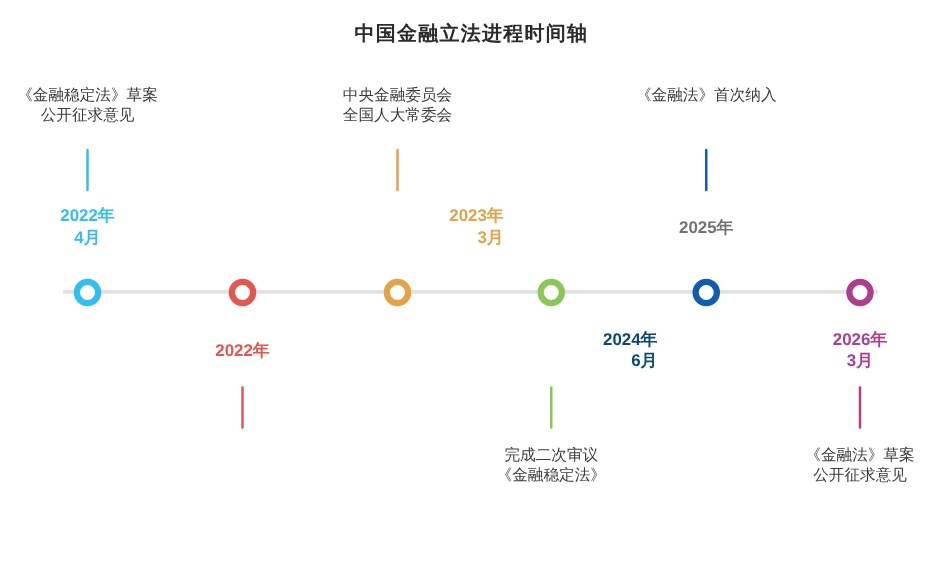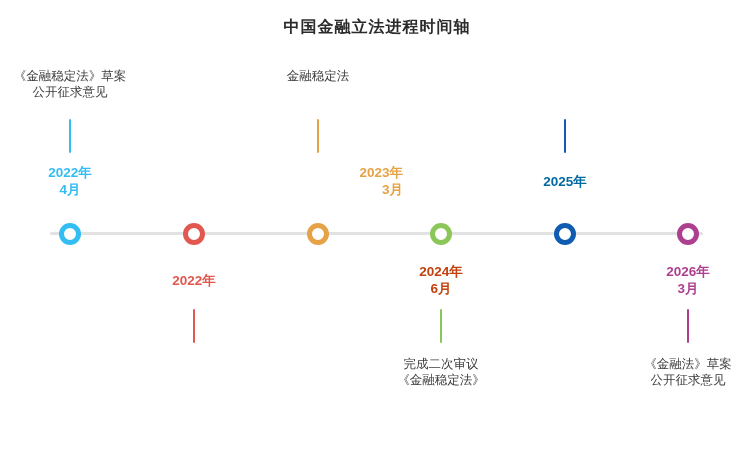--- a/index.html
+++ b/index.html
@@ -84,48 +84,50 @@
       <div>2022年</div>
     </div>
     <div class="tick" style="background: rgb(226, 87, 79);"></div>
     <div class="desc">
     </div>
     <div class="ring" style="border-color: rgb(226, 87, 79);"></div>
   </div>
 
   <div class="col above" style="left:233px">
     <div class="desc">
-      <div>金融稳定法</div>
+      <div>中央金融委员会</div>
+      <div>全国人大常委会</div>
     </div>
     <div class="tick" style="background: rgb(230, 162, 70);"></div>
     <div class="date" style="color: rgb(230, 162, 70); align-items: flex-end;">
       <div>2023年</div>
       <div>3月</div>
     </div>
     <div class="ring" style="border-color: rgb(230, 162, 70);"></div>
   </div>
 
   <div class="col below" style="left:356px">
-    <div class="date" style="color: #c2410c;">
+    <div class="date" style="color: #0c4a6e; text-align: right;">
       <div>2024年</div>
       <div>6月</div>
     </div>
     <div class="tick" style="background: rgb(139, 198, 89);"></div>
     <div class="desc">
       <div>完成二次审议</div>
       <div>《金融稳定法》</div>
     </div>
     <div class="ring" style="border-color: rgb(139, 198, 89);"></div>
   </div>
 
   <div class="col above" style="left:480px">
     <div class="desc">
+      <div>《金融法》首次纳入</div>
     </div>
     <div class="tick" style="background: rgb(15, 92, 177);"></div>
-    <div class="date" style="color: #0369a1;">
+    <div class="date" style="color: #737373;">
       <div>2025年</div>
       <div></div>
     </div>
     <div class="ring" style="border-color: rgb(15, 92, 177);"></div>
   </div>
 
   <div class="col below" style="left:603px">
     <div class="date" style="color: rgb(173, 63, 143);">
       <div>2026年</div>
       <div>3月</div>

